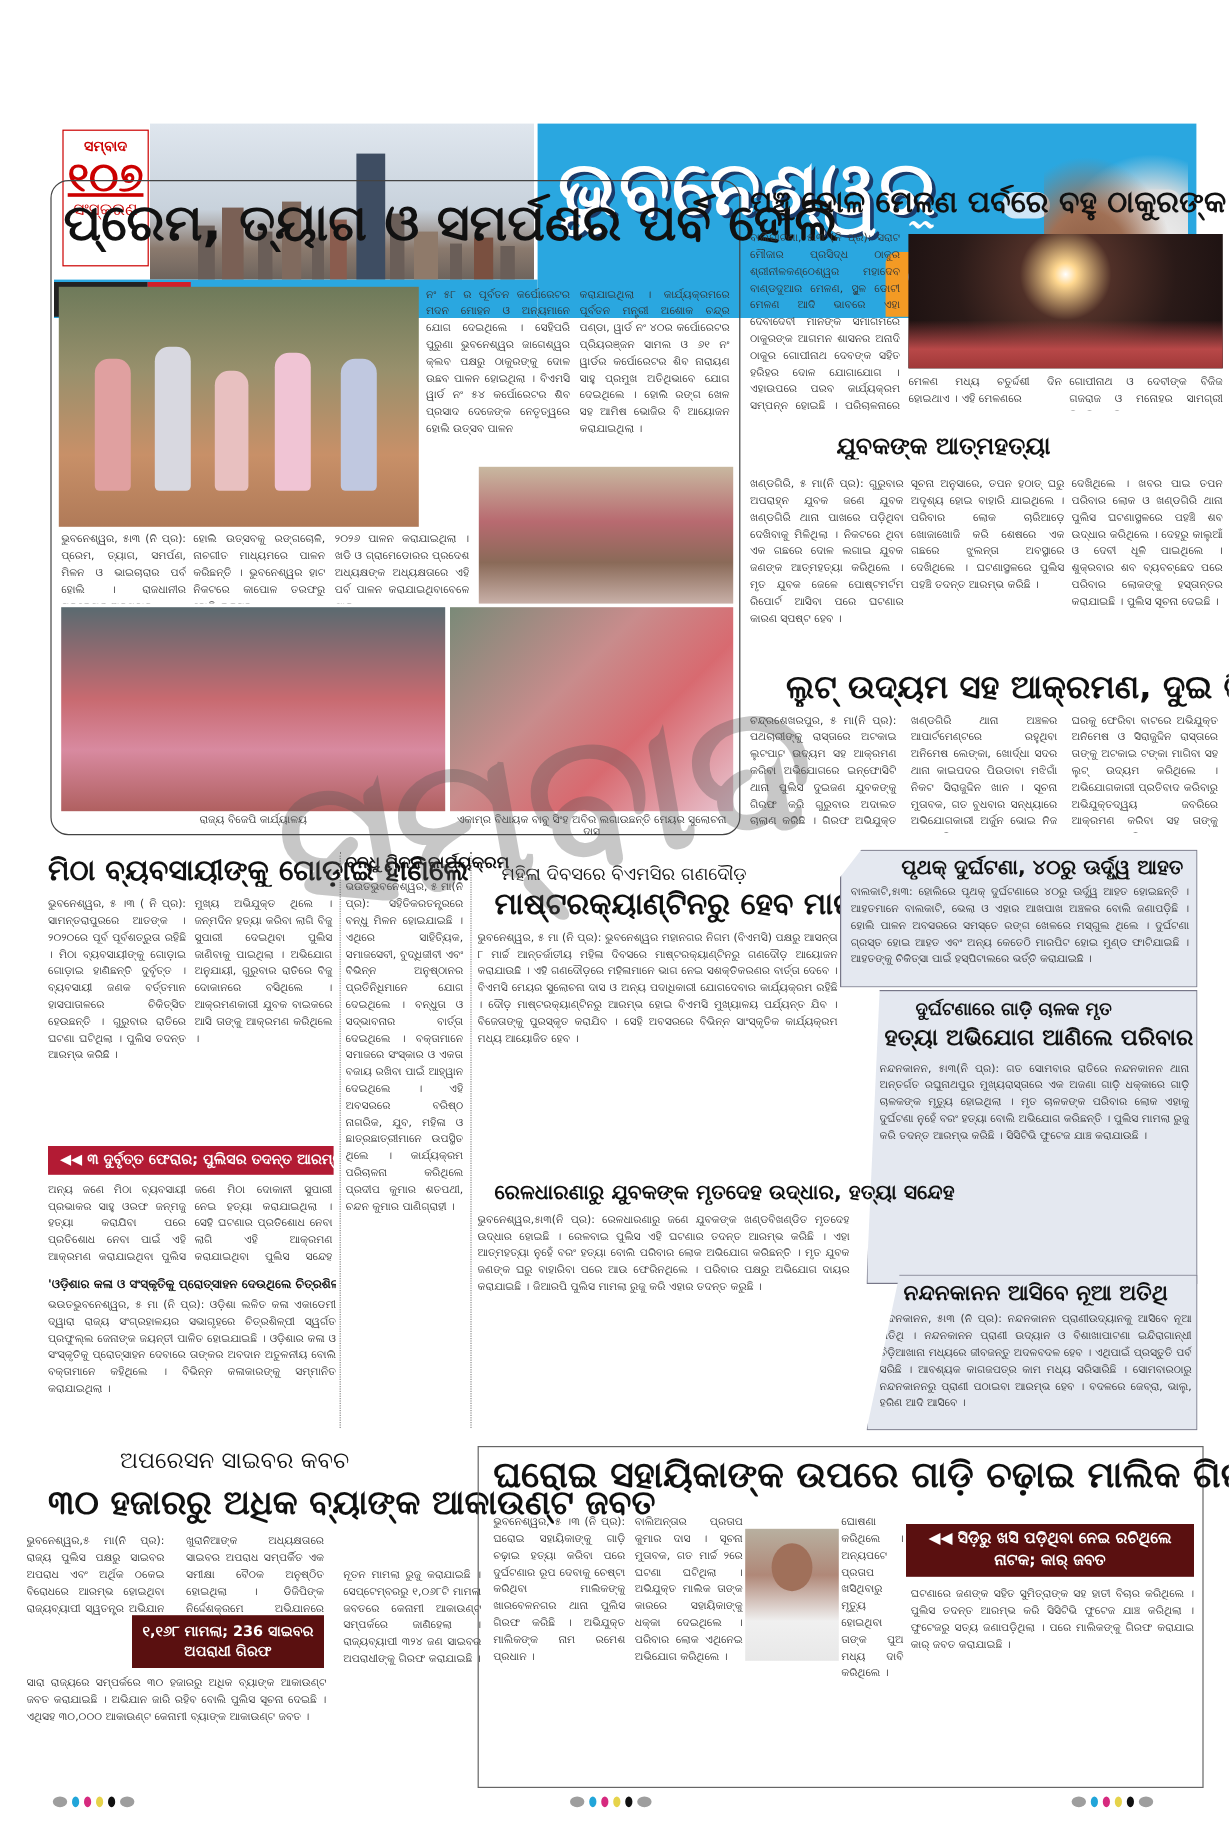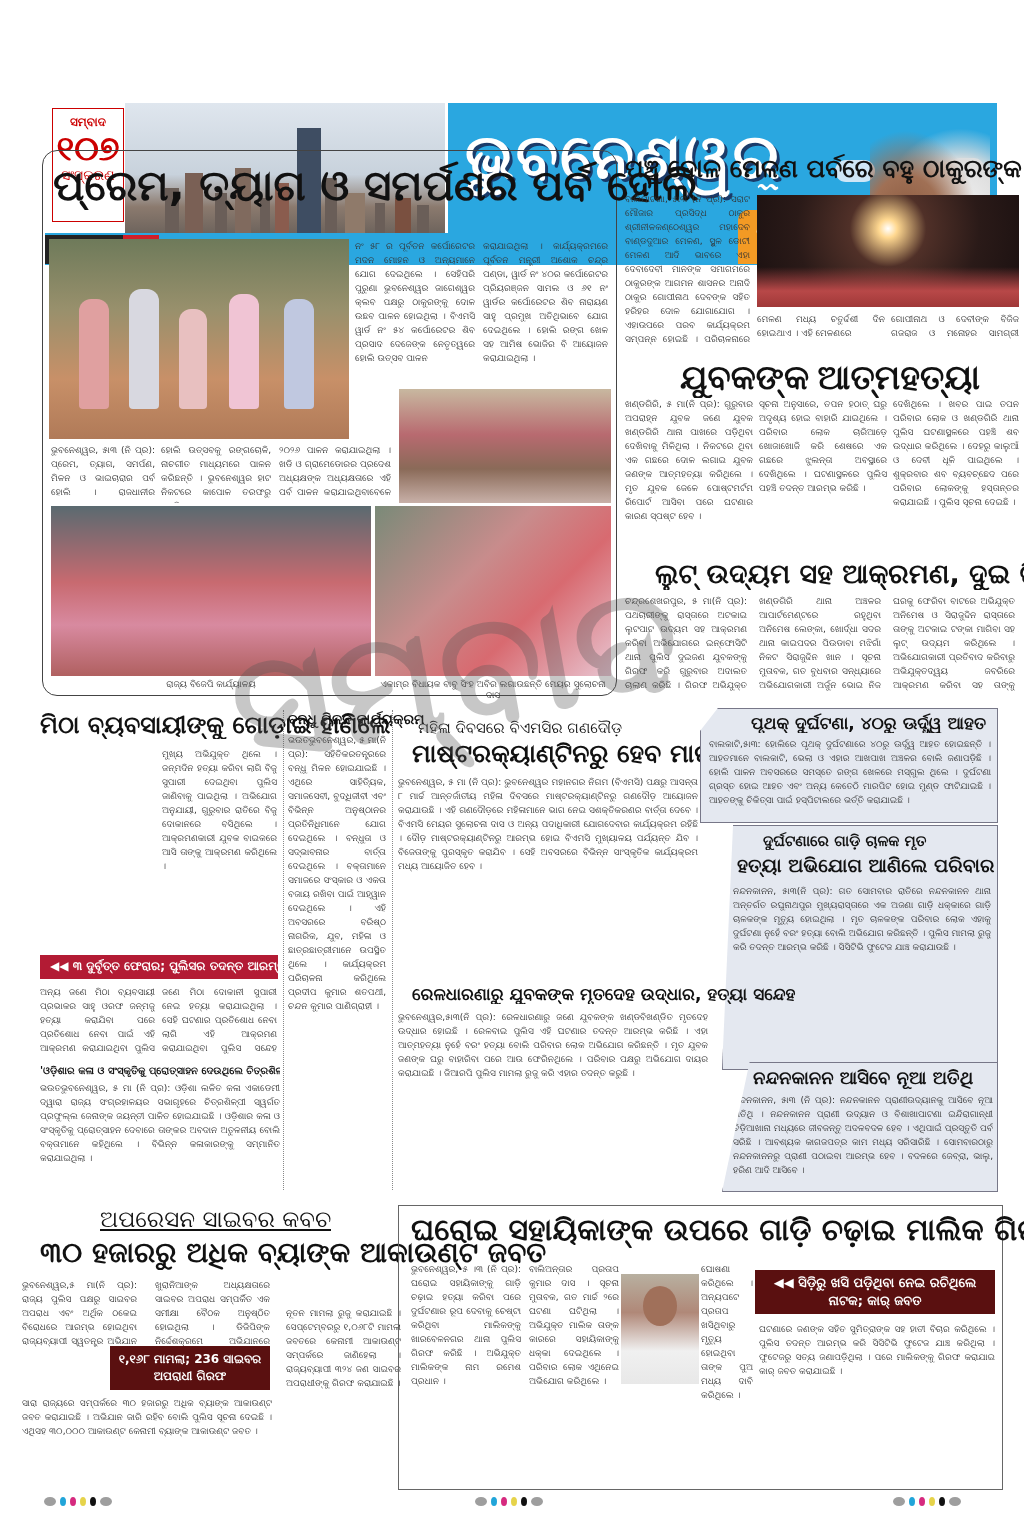--- a/index.html
+++ b/index.html
@@ -42,21 +42,21 @@
   <div class="bldg" style="left:150px;width:14px;height:50px;background:#8a5c4e"></div>
   <div class="bldg" style="left:172px;width:24px;height:105px;background:#3e4d62"></div>
   <div class="bldg" style="left:200px;width:12px;height:55px"></div>
   <div class="bldg" style="left:220px;width:20px;height:40px;background:#8f7a6a"></div>
   <div class="bldg" style="left:250px;width:10px;height:30px"></div>
   <div class="bldg" style="left:270px;width:16px;height:35px;background:#7a5040"></div>
   <div class="bldg" style="left:292px;width:12px;height:28px"></div>
 </div>
 <div class="abs logo-box" style="text-align:center;">
   <div style="font-size:12px;color:#c00;font-weight:bold;margin-top:6px;">ସମ୍ବାଦ</div>
-  <div style="font-size:34px;color:#c00;font-weight:bold;line-height:38px;">୧୦୭</div>
+  <div style="font-size:34px;color:#c00;font-weight:bold;line-height:38px;text-decoration:underline;">୧୦୭</div>
   <div style="font-size:14px;color:#c00;">ସଂସ୍କରଣ</div>
 </div>
 <div class="abs mh-blue" style="left:448px;top:103px;width:549px;height:162px;"></div>
 <div class="abs" style="left:45px;top:233px;width:403px;height:32px;background:#2aa7e0;border-top-right-radius:0;"></div>
 <div class="abs date-box">୬ ମାର୍ଚ୍ଚ ୨୦୨୬</div>
 <div class="abs page-box">ପୃଷ୍ଠା- ୬</div>
 <div class="abs title-main">ଭୁବନେଶ୍ୱର</div>
 <div class="abs" style="left:758px;top:170px;color:#fff;font-size:20px;">〰</div>
 <div class="abs cloud" style="left:835px;top:160px;width:40px;height:22px;"></div>
 <div class="abs cloud" style="left:950px;top:158px;width:34px;height:20px;"></div>
@@ -88,35 +88,36 @@
   <div class="abs headline" style="left:0;top:4px;font-size:25px;">ପଞ୍ଚୁ ଦୋଳ ମେଳଣ ପର୍ବରେ ବହୁ ଠାକୁରଙ୍କ ମେଳି</div>
   <div class="abs col-text" style="left:0;top:42px;width:125px;height:155px;">ବାଲିପାଟଣା, ୫ା୩ (ନି ପ୍ର): ସରାଟ ମୌଜାର ପ୍ରସିଦ୍ଧ ଠାକୁର ଶ୍ରୀନୀଳକଣ୍ଠେଶ୍ୱର ମହାଦେବ ବାଣ୍ଡଦୁଆର ମେଳଣ, ସ୍ଥୁଳ ଡୋଟୀ ମେଳଣ ଆଦି ଭାବରେ ଏହା ଦେବାଦେବୀ ମାନଙ୍କ ସମାଗମରେ ଠାକୁରଙ୍କ ଆଗମନ ଶାସନର ଅନାଦି ଠାକୁର ଗୋପୀନାଥ ଦେବଙ୍କ ସହିତ ହରିହର ଦୋଳ ଯୋଗାଯୋଗ । ଏହାଉପରେ ପରବ କାର୍ଯ୍ୟକ୍ରମ ସମ୍ପନ୍ନ ହୋଇଛି । ପରିଚାଳନାରେ ମଦନ ମୋହନଙ୍କ</div>
   <div class="abs photo" style="left:132px;top:45px;width:262px;height:112px;background:radial-gradient(circle at 50% 30%,#fff 0%,#ffd890 6%,#503028 25%,#2a1a18 60%,#1a1010 100%);">
     <div style="position:absolute;left:0;bottom:0;width:100%;height:40px;background:linear-gradient(180deg,transparent,#b84848 60%,#a03838)"></div>
   </div>
   <div class="abs col-text" style="left:132px;top:162px;width:128px;height:30px;">ମେଳଣ ମଧ୍ୟ ଚତୁର୍ଦ୍ଦଶୀ ଦିନ ହୋଇଥାଏ । ଏହି ମେଳଣରେ</div>
   <div class="abs col-text" style="left:266px;top:162px;width:128px;height:30px;">ଗୋପୀନାଥ ଓ ଦେବୀଙ୍କ ବିଜିଜ ଗଜରାଜ ଓ ମନୋହର ସାମଗ୍ରୀ ଭିଡ଼ଭିଡ଼ ରହିଥିଲା ।</div>
 </div>
 
 <div class="abs" style="left:625px;top:355px;width:395px;height:195px;">
-  <div class="abs headline" style="left:55px;top:4px;font-size:34px;font-family:Liberation Serif, serif;">ଯୁବକଙ୍କ ଆତ୍ମହତ୍ୟା</div>
+  <div class="abs headline" style="left:72px;top:4px;font-size:20px;">ଯୁବକଙ୍କ ଆତ୍ମହତ୍ୟା</div>
   <div class="abs col-text" style="left:0;top:42px;width:128px;height:150px;">ଖଣ୍ଡଗିରି, ୫ ମା(ନି ପ୍ର): ଗୁରୁବାର ଅପରାହ୍ନ ଯୁବକ ଜଣେ ଯୁବକ ଖଣ୍ଡଗିରି ଥାନା ପାଖରେ ପଡ଼ିଥିବା ଦେଖିବାକୁ ମିଳିଥିଲା । ନିକଟରେ ଥିବା ଏକ ଗଛରେ ଦୋଳ ଲଗାଇ ଯୁବକ ଜଣଙ୍କ ଆତ୍ମହତ୍ୟା କରିଥିଲେ । ମୃତ ଯୁବକ ଜେଳେ ପୋଷ୍ଟମର୍ଟମ ରିପୋର୍ଟ ଆସିବା ପରେ ଘଟଣାର କାରଣ ସ୍ପଷ୍ଟ ହେବ ।</div>
   <div class="abs col-text" style="left:134px;top:42px;width:128px;height:150px;">ସୂଚନା ଅନୁସାରେ, ତପନ ହଠାତ୍ ଘରୁ ଅଦୃଶ୍ୟ ହୋଇ ବାହାରି ଯାଇଥିଲେ । ପରିବାର ଲୋକ ଚାରିଆଡ଼େ ଖୋଜାଖୋଜି କରି ଶେଷରେ ଏକ ଗଛରେ ଝୁଲନ୍ତା ଅବସ୍ଥାରେ ଦେଖିଥିଲେ । ଘଟଣାସ୍ଥଳରେ ପୁଲିସ ପହଞ୍ଚି ତଦନ୍ତ ଆରମ୍ଭ କରିଛି ।</div>
   <div class="abs col-text" style="left:268px;top:42px;width:126px;height:150px;">ଦେଖିଥିଲେ । ଖବର ପାଇ ତପନ ପରିବାର ଲୋକ ଓ ଖଣ୍ଡଗିରି ଥାନା ପୁଲିସ ଘଟଣାସ୍ଥଳରେ ପହଞ୍ଚି ଶବ ଉଦ୍ଧାର କରିଥିଲେ । ଦେହରୁ କାଲୁଆଁ ଓ ଦେବୀ ଧୂଳି ପାଇଥିଲେ । ଶୁକ୍ରବାର ଶବ ବ୍ୟବଚ୍ଛେଦ ପରେ ପରିବାର ଲୋକଙ୍କୁ ହସ୍ତାନ୍ତର କରାଯାଇଛି । ପୁଲିସ ସୂଚନା ଦେଇଛି ।</div>
 </div>
 
 <div class="abs" style="left:625px;top:556px;width:395px;height:140px;">
   <div class="abs headline" style="left:30px;top:2px;font-size:27px;">ଲୁଟ୍ ଉଦ୍ୟମ ସହ ଆକ୍ରମଣ, ଦୁଇ ଗିରଫ</div>
   <div class="abs col-text" style="left:0;top:38px;width:122px;height:100px;">ଚନ୍ଦ୍ରଶେଖରପୁର, ୫ ମା(ନି ପ୍ର): ପଥଚାରୀଙ୍କୁ ରାସ୍ତାରେ ଅଟକାଇ ଲୁଟପାଟ ଉଦ୍ୟମ ସହ ଆକ୍ରମଣ କରିବା ଅଭିଯୋଗରେ ଇନ୍‌ଫୋସିଟି ଥାନା ପୁଲିସ ଦୁଇଜଣ ଯୁବକଙ୍କୁ ଗିରଫ କରି ଗୁରୁବାର ଅଦାଲତ ଚାଲାଣ କରିଛି । ଗିରଫ ଅଭିଯୁକ୍ତ ହେଲେ</div>
   <div class="abs col-text" style="left:134px;top:38px;width:122px;height:100px;">ଖଣ୍ଡଗିରି ଥାନା ଅଞ୍ଚଳର ଆପାର୍ଟମେଣ୍ଟରେ ରହୁଥିବା ଅନିମେଷ ଲେଙ୍କା, ଖୋର୍ଦ୍ଧା ସଦର ଥାନା କାଇପଦର ପିଉଡାବା ମଝିଗାଁ ନିକଟ ସିରାଜୁଦ୍ଦିନ ଖାନ । ସୂଚନା ମୁତାବକ, ଗତ ବୁଧବାର ସନ୍ଧ୍ୟାରେ ଅଭିଯୋଗକାରୀ ଅର୍ଜୁନ ଭୋଇ ନିଜ କାମ ସାରି</div>
   <div class="abs col-text" style="left:268px;top:38px;width:122px;height:100px;">ଘରକୁ ଫେରିବା ବାଟରେ ଅଭିଯୁକ୍ତ ଅନିମେଷ ଓ ସିରାଜୁଦ୍ଦିନ ରାସ୍ତାରେ ତାଙ୍କୁ ଅଟକାଇ ଟଙ୍କା ମାଗିବା ସହ ଲୁଟ୍ ଉଦ୍ୟମ କରିଥିଲେ । ଅଭିଯୋଗକାରୀ ପ୍ରତିବାଦ କରିବାରୁ ଅଭିଯୁକ୍ତଦ୍ୱୟ ଜବରିରେ ଆକ୍ରମଣ କରିବା ସହ ତାଙ୍କୁ ପଥରରେ ଛେଚି ହତ୍ୟା ଉଦ୍ୟମ କରିଥିଲେ ।</div>
 </div>
 
 <div class="abs" style="left:40px;top:705px;width:240px;height:355px;">
   <div class="abs headline" style="left:0;top:6px;font-size:24px;">ମିଠା ବ୍ୟବସାୟୀଙ୍କୁ ଗୋଡ଼ାଇ ହାଣିଲେ</div>
+  <div class="abs col-text" style="left:0;top:42px;width:115px;height:200px;">ଭୁବନେଶ୍ୱର, ୫ ।୩ ( ନି ପ୍ର): ସାମନ୍ତରାପୁରରେ ଆତଙ୍କ । ୨୦୨୦ରେ ପୂର୍ବ ପୂର୍ବଶତ୍ରୁତା ରହିଛି । ମିଠା ବ୍ୟବସାୟୀଙ୍କୁ ଗୋଡ଼ାଇ ଗୋଡ଼ାଇ ହାଣିଛନ୍ତି ଦୁର୍ବୃତ୍ତ । ବ୍ୟବସାୟୀ ଜଣକ ବର୍ତ୍ତମାନ ହାସପାତାଳରେ ଚିକିତ୍ସିତ ହେଉଛନ୍ତି । ଗୁରୁବାର ରାତିରେ ଘଟଣା ଘଟିଥିଲା । ପୁଲିସ ତଦନ୍ତ ଆରମ୍ଭ କରିଛି ।</div>
   <div class="abs col-text" style="left:122px;top:42px;width:115px;height:200px;">ମୁଖ୍ୟ ଅଭିଯୁକ୍ତ ଥିଲେ । ଜନ୍ମଦିନ ହତ୍ୟା କରିବା ଲାଗି ବିଜୁ ସୁପାରୀ ଦେଇଥିବା ପୁଲିସ ଜାଣିବାକୁ ପାଇଥିଲା । ଅଭିଯୋଗ ଅନୁଯାୟୀ, ଗୁରୁବାର ରାତିରେ ବିଜୁ ଦୋକାନରେ ବସିଥିଲେ । ଆକ୍ରମଣକାରୀ ଯୁବକ ବାଇକରେ ଆସି ତାଙ୍କୁ ଆକ୍ରମଣ କରିଥିଲେ ।</div>
   <div class="abs red-bar" style="left:0;top:250px;width:238px;height:24px;font-size:12px;">
     <span>◀◀ </span><span>୩ ଦୁର୍ବୃତ୍ତ ଫେରାର; ପୁଲିସର ତଦନ୍ତ ଆରମ୍ଭ</span>
   </div>
   <div class="abs col-text" style="left:0;top:280px;width:115px;height:70px;">ଅନ୍ୟ ଜଣେ ମିଠା ବ୍ୟବସାୟୀ ପ୍ରଭାକର ସାହୁ ଓରଫ ଜନ୍ମଜୁ ହତ୍ୟା କରାଯିବା ପରେ ପ୍ରତିଶୋଧ ନେବା ପାଇଁ ଏହି ଆକ୍ରମଣ କରାଯାଇଥିବା ପୁଲିସ ସନ୍ଦେହ କରୁଛି ।</div>
   <div class="abs col-text" style="left:122px;top:280px;width:115px;height:70px;">ଜଣେ ମିଠା ଦୋକାନୀ ସୁପାରୀ ନେଇ ହତ୍ୟା କରାଯାଇଥିଲା । ସେହି ଘଟଣାର ପ୍ରତିଶୋଧ ନେବା ଲାଗି ଏହି ଆକ୍ରମଣ କରାଯାଇଥିବା ପୁଲିସ ସନ୍ଦେହ କରୁଛି ।</div>
 </div>
 <div class="abs dotted-v" style="left:283px;top:710px;height:480px;"></div>
 
 <div class="abs" style="left:288px;top:705px;width:100px;height:490px;">
@@ -151,21 +152,21 @@
   <div class="abs headline" style="left:30px;top:4px;font-size:18px;">ନନ୍ଦନକାନନ ଆସିବେ ନୂଆ ଅତିଥି</div>
   <div class="abs col-text" style="left:10px;top:30px;width:260px;height:96px;">ନନ୍ଦନକାନନ, ୫ା୩ (ନି ପ୍ର): ନନ୍ଦନକାନନ ପ୍ରାଣୀଉଦ୍ୟାନକୁ ଆସିବେ ନୂଆ ଅତିଥି । ନନ୍ଦନକାନନ ପ୍ରାଣୀ ଉଦ୍ୟାନ ଓ ବିଶାଖାପାଟଣା ଇନ୍ଦିରାଗାନ୍ଧୀ ଚିଡ଼ିଆଖାନା ମଧ୍ୟରେ ଜୀବଜନ୍ତୁ ଅଦଳବଦଳ ହେବ । ଏଥିପାଇଁ ପ୍ରସ୍ତୁତି ପର୍ବ ସରିଛି । ଆବଶ୍ୟକ କାଗଜପତ୍ର କାମ ମଧ୍ୟ ସରିସାରିଛି । ସୋମବାରଠାରୁ ନନ୍ଦନକାନନରୁ ପ୍ରାଣୀ ପଠାଇବା ଆରମ୍ଭ ହେବ । ବଦଳରେ ଜେବ୍ରା, ଭାଲୁ, ହରିଣ ଆଦି ଆସିବେ ।</div>
 </div>
 
 <div class="abs" style="left:40px;top:1065px;width:240px;height:130px;">
   <div class="abs headline" style="left:0;top:0;font-size:10px;width:240px;">'ଓଡ଼ିଶାର କଳା ଓ ସଂସ୍କୃତିକୁ ପ୍ରୋତ୍ସାହନ ଦେଉଥିଲେ ଚିତ୍ରଶିଳ୍ପୀ ପ୍ରଫୁଲ୍ଲ'</div>
   <div class="abs col-text" style="left:0;top:16px;width:240px;height:110px;">ଭଉତଭୁବନେଶ୍ୱର, ୫ ମା (ନି ପ୍ର): ଓଡ଼ିଶା ଲଳିତ କଳା ଏକାଡେମୀ ଦ୍ୱାରା ରାଜ୍ୟ ସଂଗ୍ରହାଳୟର ସଭାଗୃହରେ ଚିତ୍ରଶିଳ୍ପୀ ସ୍ୱର୍ଗତ ପ୍ରଫୁଲ୍ଲ ଜେନାଙ୍କ ଜୟନ୍ତୀ ପାଳିତ ହୋଇଯାଇଛି । ଓଡ଼ିଶାର କଳା ଓ ସଂସ୍କୃତିକୁ ପ୍ରୋତ୍ସାହନ ଦେବାରେ ତାଙ୍କର ଅବଦାନ ଅତୁଳନୀୟ ବୋଲି ବକ୍ତାମାନେ କହିଥିଲେ । ବିଭିନ୍ନ କଳାକାରଙ୍କୁ ସମ୍ମାନିତ କରାଯାଇଥିଲା ।</div>
 </div>
 
 <div class="abs" style="left:20px;top:1200px;width:380px;height:285px;">
-  <div class="abs headline" style="left:80px;top:6px;font-size:23px;font-weight:normal;text-decoration:underline;">ଅପରେସନ ସାଇବର କବଚ</div>
+  <div class="abs headline" style="left:80px;top:6px;font-size:19px;font-weight:normal;">ଅପରେସନ ସାଇବର କବଚ</div>
   <div class="abs headline" style="left:20px;top:36px;font-size:28px;">୩୦ ହଜାରରୁ ଅଧିକ ବ୍ୟାଙ୍କ ଆକାଉଣ୍ଟ ଜବତ</div>
   <div class="abs col-text" style="left:2px;top:78px;width:115px;height:70px;">ଭୁବନେଶ୍ୱର,୫ ମା(ନି ପ୍ର): ରାଜ୍ୟ ପୁଲିସ ପକ୍ଷରୁ ସାଇବର ଅପରାଧ ଏବଂ ଅର୍ଥିକ ଠକେଇ ବିରୋଧରେ ଆରମ୍ଭ ହୋଇଥିବା ରାଜ୍ୟବ୍ୟାପୀ ସ୍ୱତନ୍ତ୍ର ଅଭିଯାନ 'ଅପରେସନ ସାଇବର କବଚ' ରେ ସଫଳତା ମିଳିଛି ।</div>
   <div class="abs col-text" style="left:135px;top:78px;width:115px;height:70px;">ଖୁରାନିଆଙ୍କ ଅଧ୍ୟକ୍ଷତାରେ ସାଇବର ଅପରାଧ ସମ୍ପର୍କିତ ଏକ ସମୀକ୍ଷା ବୈଠକ ଅନୁଷ୍ଠିତ ହୋଇଥିଲା । ଡିଜିପିଙ୍କ ନିର୍ଦ୍ଦେଶକ୍ରମେ ଅଭିଯାନରେ ସମ୍ପର୍କିତ କରାଯାଇଛି ।</div>
   <div class="abs col-text" style="left:266px;top:78px;width:115px;height:205px;margin-top:28px;">ନୂତନ ମାମଲା ରୁଜୁ କରାଯାଇଛି । ସେପ୍ଟେମ୍ବରରୁ ୧,୦୬୮ଟି ମାମଲା ଜବତରେ କେନାମୀ ଆକାଉଣ୍ଟ ସମ୍ପର୍କରେ ଜାଣିହେଲା । ରାଜ୍ୟବ୍ୟାପୀ ୩୨୪ ଜଣ ସାଇବର ଅପରାଧୀଙ୍କୁ ଗିରଫ କରାଯାଇଛି ।</div>
   <div class="abs maroon-box" style="left:90px;top:146px;width:160px;height:44px;font-size:12px;padding:5px 6px;line-height:17px;">୧,୧୬୮ ମାମଲା; 236 ସାଇବର ଅପରାଧୀ ଗିରଫ</div>
   <div class="abs col-text" style="left:2px;top:196px;width:250px;height:88px;">ସାରା ରାଜ୍ୟରେ ସମ୍ପର୍କରେ ୩୦ ହଜାରରୁ ଅଧିକ ବ୍ୟାଙ୍କ ଆକାଉଣ୍ଟ ଜବତ କରାଯାଇଛି । ଅଭିଯାନ ଜାରି ରହିବ ବୋଲି ପୁଲିସ ସୂଚନା ଦେଇଛି । ଏଥିସହ ୩୦,୦୦୦ ଆକାଉଣ୍ଟ କେନାମୀ ବ୍ୟାଙ୍କ ଆକାଉଣ୍ଟ ଜବତ ।</div>
 </div>
 
 <div class="abs" style="left:398px;top:1205px;width:605px;height:285px;border:1.5px solid #666;">
   <div class="abs headline" style="left:12px;top:6px;font-size:30px;">ଘରୋଇ ସହାୟିକାଙ୍କ ଉପରେ ଗାଡ଼ି ଚଢ଼ାଇ ମାଲିକ ଗିରଫ</div>

